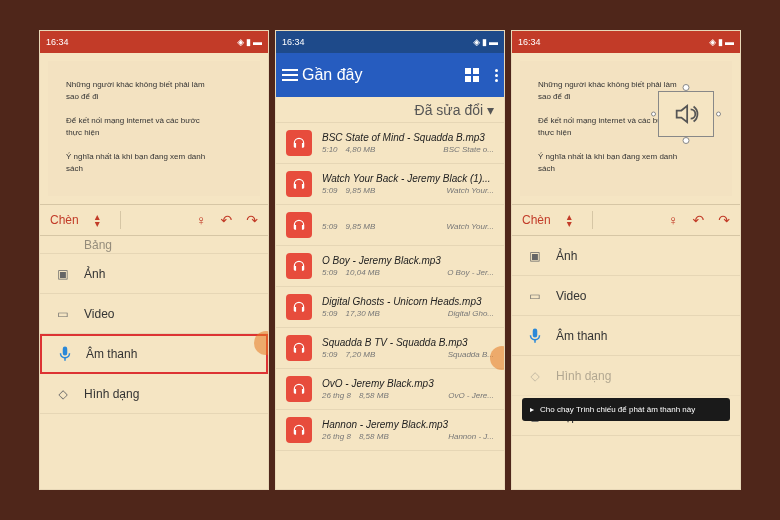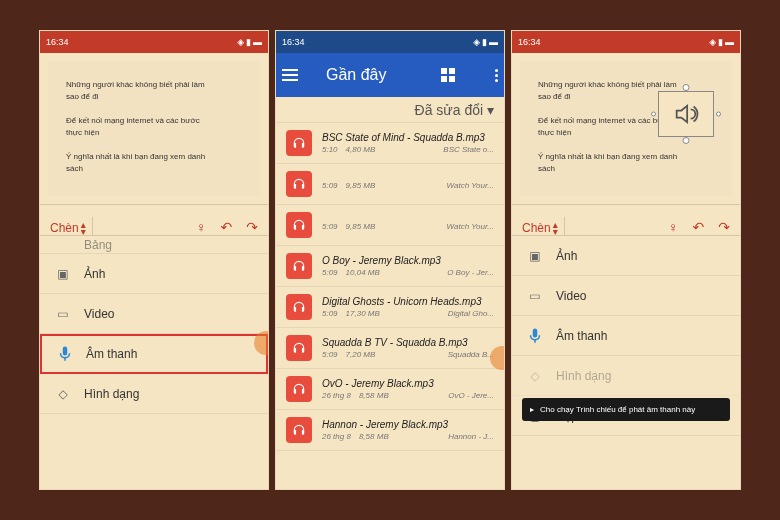--- a/index.html
+++ b/index.html
@@ -2,38 +2,38 @@
 <html><head>
 <meta charset="utf-8">
 <style>
 * { margin: 0; padding: 0; box-sizing: border-box; font-family: -apple-system, Helvetica, Arial, sans-serif; }
 body { background: #4f261a; width: 780px; height: 520px; padding: 30px 25px; display: flex; gap: 6px; justify-content: center; }
 .phone { width: 230px; height: 460px; background: #f5e5c3; overflow: hidden; display: flex; flex-direction: column; border: 1px solid #e8d8b8; }
 .status-bar { height: 22px; background: #c23b28; display: flex; align-items: center; justify-content: space-between; padding: 0 6px; color: #fff; font-size: 9px; }
 .status-bar.blue { background: #1e4a8a; }
 .status-left { display: flex; gap: 3px; align-items: center; }
 .status-right { display: flex; gap: 2px; align-items: center; }
-.app-header { height: 44px; background: #265cbf; display: flex; align-items: center; color: #fff; padding: 0 6px; gap: 28px; }
+.app-header { height: 44px; background: #265cbf; display: flex; align-items: center; color: #fff; padding: 0 6px; gap: 4px; }
 .app-header .title { font-size: 16px; flex: 1; }
 .hamburger { display: flex; flex-direction: column; gap: 3px; width: 16px; }
 .hamburger div { height: 2px; background: #fff; }
 .grid-icon { width: 14px; height: 14px; display: grid; grid-template-columns: 1fr 1fr; grid-template-rows: 1fr 1fr; gap: 2px; margin-right: 12px; }
 .grid-icon div { background: #fff; }
 .dots { display: flex; flex-direction: column; gap: 2px; }
 .dots div { width: 3px; height: 3px; border-radius: 50%; background: #fff; }
 .slide-area { height: 135px; background: #f3e2c1; margin: 8px; position: relative; }
 .slide-text { position: absolute; left: 18px; top: 18px; font-size: 8px; color: #333; line-height: 1.5; max-width: 150px; }
 .speaker-box { position: absolute; right: 18px; top: 30px; width: 56px; height: 46px; border: 1px solid #888; background: #f5e5c3; display: flex; align-items: center; justify-content: center; }
 .speaker-box::before, .speaker-box::after { content: ''; position: absolute; width: 5px; height: 5px; background: #fff; border: 1px solid #888; border-radius: 50%; }
 .speaker-box::before { top: -8px; left: 50%; transform: translateX(-50%); }
 .speaker-box::after { bottom: -8px; left: 50%; transform: translateX(-50%); }
 .handle-l, .handle-r { position: absolute; width: 5px; height: 5px; background: #fff; border: 1px solid #888; border-radius: 50%; top: 50%; transform: translateY(-50%); }
 .handle-l { left: -8px; } .handle-r { right: -8px; }
 .speaker-svg { width: 28px; height: 28px; }
-.tab-bar { height: 32px; background: #f5e5c3; display: flex; align-items: flex-end; padding: 0 10px; gap: 2px; border-top: 1px solid #d6c6a5; border-bottom: 1px solid #d6c6a5; }
+.tab-bar { height: 32px; background: #f5e5c3; display: flex; align-items: center; padding: 0 10px; gap: 16px; border-top: 1px solid #d6c6a5; border-bottom: 1px solid #d6c6a5; }
 .tab-label { color: #c23b28; font-size: 12px; }
 .tab-arrows { color: #c23b28; font-size: 10px; display: flex; flex-direction: column; line-height: 0.7; }
 .tab-sep { width: 1px; height: 18px; background: #d6c6a5; margin: 0 4px; }
 .tab-icons { display: flex; gap: 14px; color: #c23b28; margin-left: auto; align-items: center; }
 .tab-icons span { font-size: 14px; }
 .menu { flex: 1; overflow: hidden; }
 .menu-item { height: 40px; display: flex; align-items: center; gap: 12px; padding: 0 14px; border-bottom: 1px solid #e6d6b5; font-size: 12px; color: #333; }
 .menu-item.partial { height: 18px; padding-top: 0; }
 .menu-item.highlighted { border: 2px solid #dd3333; }
 .menu-icon { width: 18px; height: 18px; display: flex; align-items: center; justify-content: center; color: #666; }
@@ -163,20 +163,21 @@
       </div>
     </div>
       </div>
       <div class="file-item">
         <div class="file-icon">
           <svg viewBox="0 0 24 24" fill="currentColor">
             <path d="M12 3a9 9 0 00-9 9v6a2 2 0 002 2h2v-8H5v-0a7 7 0 0114 0v0h-2v8h2a2 2 0 002-2v-6a9 9 0 00-9-9z"></path>
           </svg>
         </div>
     <div class="file-info">
+      <div class="file-name">Watch Your Back - Jeremy Black (1)...</div>
       <div class="file-meta">
         <span>5:09</span>
         <span>9,85 MB</span>
         <span class="sub">Watch Your...</span>
       </div>
     </div>
       </div>
       <div class="file-item">
         <div class="file-icon">
           <svg viewBox="0 0 24 24" fill="currentColor">

